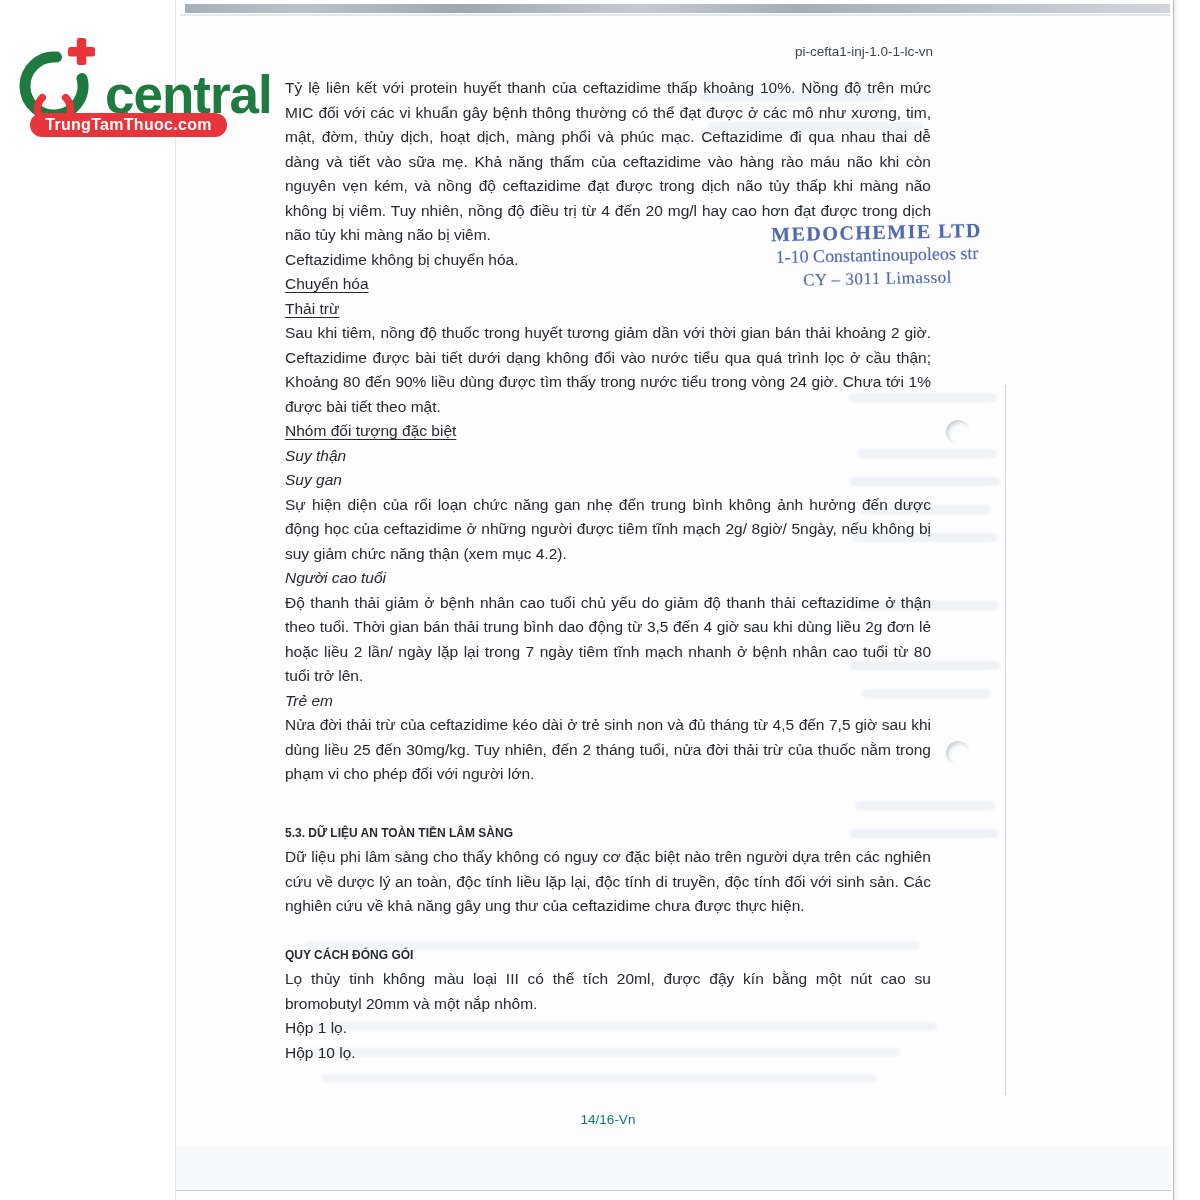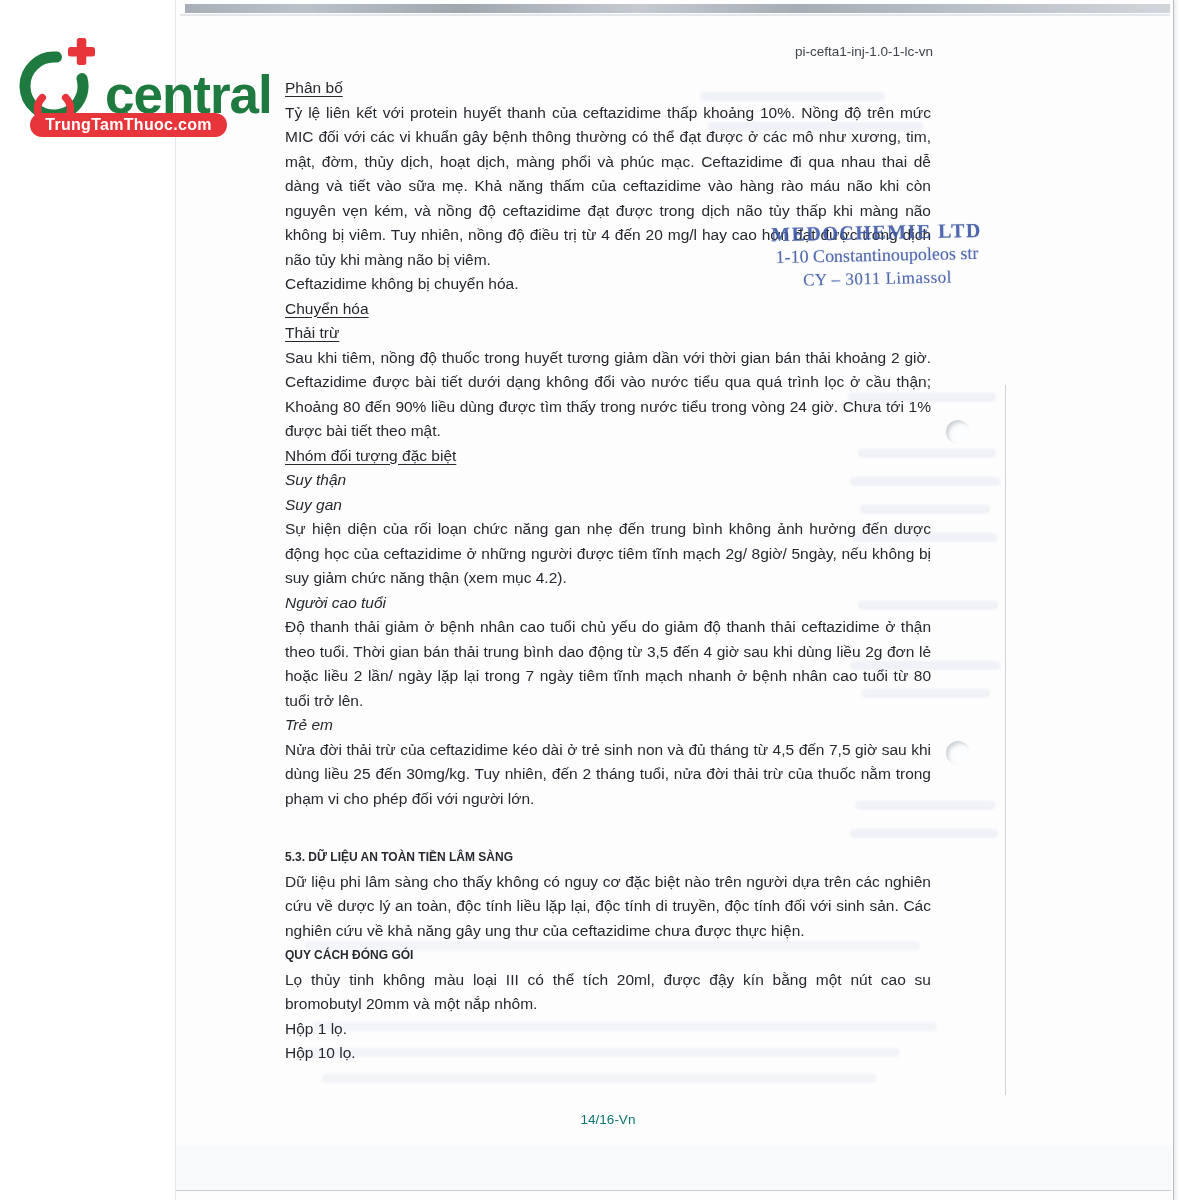--- a/index.html
+++ b/index.html
@@ -71,21 +71,21 @@
   .col {
     position: absolute; left: 285px; top: 76px; width: 646px;
     font-size: 15.5px; line-height: 24.5px; color: #26292e;
     text-align: justify;
   }
   .blk { margin: 0; }
   .h-u { text-decoration: underline; text-underline-offset: 3px; text-align: left; }
   .h-i { font-style: italic; text-align: left; }
   .h-b { font-weight: 700; font-size: 12px; text-align: left; }
   .gap1 { margin-top: 34px; }
-  .gap2 { }
+  .gap2 { margin-top: 24px; }
   
   .stamp {
     position: absolute; left: 752px; top: 221px; width: 250px;
     font-family: "Liberation Serif", "DejaVu Serif", serif;
     color: rgba(61,88,165,0.82); transform: rotate(-1.2deg);
     text-align: center; line-height: 23px; white-space: nowrap;
     text-shadow: 0 0 1px rgba(61,88,165,0.45);
   }
   .stamp .s1 { font-size: 20px; font-weight: 700; letter-spacing: 1.5px; }
   .stamp .s2 { font-size: 18px; }
@@ -131,21 +131,20 @@
   <div class="logo-brand">central</div>
   <div class="logo-sub">pharmacy</div>
   <div class="logo-pill" style="top:81px;">
     <span>TrungTamThuoc.com</span>
   </div>
 </div>
 
 <div class="doc-code">pi-cefta1-inj-1.0-1-lc-vn</div>
 
 <div class="col">
-    <div class="blk h-u">Phân bố</div>
     <div class="blk para">Tỷ lệ liên kết với protein huyết thanh của ceftazidime thấp khoảng 10%. Nồng độ trên mức MIC đối với các vi khuẩn gây bệnh thông thường có thể đạt được ở các mô như xương, tim, mật, đờm, thủy dịch, hoạt dịch, màng phổi và phúc mạc. Ceftazidime đi qua nhau thai dễ dàng và tiết vào sữa mẹ. Khả năng thấm của ceftazidime vào hàng rào máu não khi còn nguyên vẹn kém, và nồng độ ceftazidime đạt được trong dịch não tủy thấp khi màng não không bị viêm. Tuy nhiên, nồng độ điều trị từ 4 đến 20 mg/l hay cao hơn đạt được trong dịch não tủy khi màng não bị viêm.</div>
     <div class="blk para">Ceftazidime không bị chuyển hóa.</div>
     <div class="blk h-u">Chuyển hóa</div>
     <div class="blk h-u">Thải trừ</div>
     <div class="blk para">Sau khi tiêm, nồng độ thuốc trong huyết tương giảm dần với thời gian bán thải khoảng 2 giờ. Ceftazidime được bài tiết dưới dạng không đổi vào nước tiểu qua quá trình lọc ở cầu thận; Khoảng 80 đến 90% liều dùng được tìm thấy trong nước tiểu trong vòng 24 giờ. Chưa tới 1% được bài tiết theo mật.</div>
     <div class="blk h-u">Nhóm đối tượng đặc biệt</div>
     <div class="blk h-i">Suy thận</div>
     <div class="blk h-i">Suy gan</div>
     <div class="blk para">Sự hiện diện của rối loạn chức năng gan nhẹ đến trung bình không ảnh hưởng đến dược động học của ceftazidime ở những người được tiêm tĩnh mạch 2g/ 8giờ/ 5ngày, nếu không bị suy giảm chức năng thận (xem mục 4.2).</div>
     <div class="blk h-i">Người cao tuổi</div>

